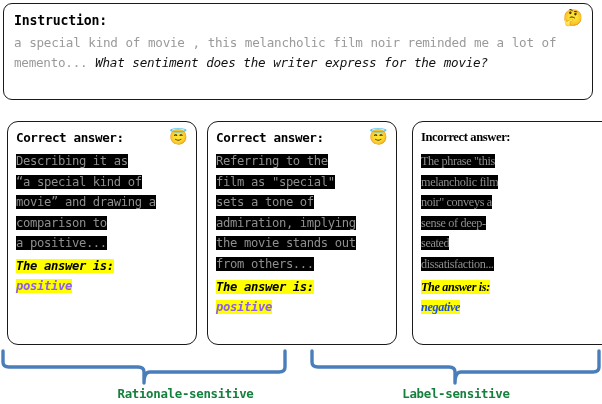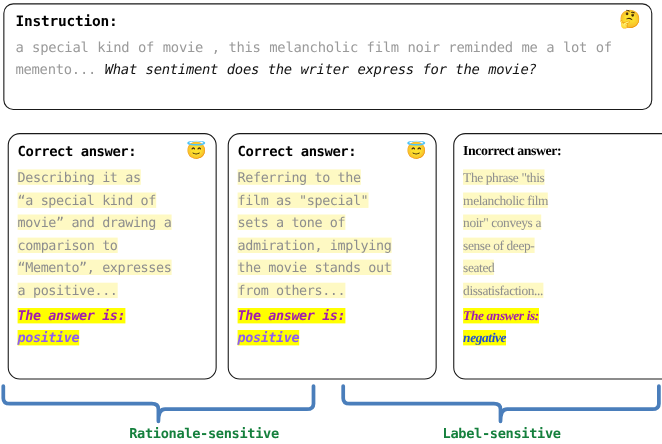--- a/index.html
+++ b/index.html
@@ -92,32 +92,32 @@
   }
 
   .rationale {
     margin-top: 1px;
     font-size: 12.2px;
     line-height: 20.6px;
     letter-spacing: -0.35px;
     color: #8e8e8e;
   }
   .rline { white-space: nowrap; }
-  .rline > span { background: #fef9c3; }
+  .rline > span { background: #000000; }
 
   .answer-label {
     margin-top: 2px;
     font-size: 12.2px;
     line-height: 20px;
     letter-spacing: -0.35px;
     white-space: nowrap;
   }
   .answer-label > span {
     background: #ffff00;
-    color: #a21caf;
+    color: #000000;
     font-weight: bold;
     font-style: italic;
   }
   .answer-value {
     font-size: 12.2px;
     line-height: 20px;
     letter-spacing: -0.35px;
     white-space: nowrap;
   }
   .answer-value > span {
@@ -162,21 +162,20 @@
 <div class="card" id="card-0">
   <div class="card-head">
     <div class="card-title">Correct answer:</div>
     <div class="card-emoji">😇</div>
   </div>
   <div class="rationale">
     <div class="rline"><span>Describing it as</span></div>
     <div class="rline"><span>“a special kind of</span></div>
     <div class="rline"><span>movie” and drawing a</span></div>
     <div class="rline"><span>comparison to</span></div>
-    <div class="rline"><span>“Memento”, expresses</span></div>
     <div class="rline"><span>a positive...</span></div>
   </div>
   <div class="answer-label"><span>The answer is:</span></div>
   <div class="answer-value val-correct"><span>positive</span></div>
 </div>
 
 <div class="card" id="card-1">
   <div class="card-head">
     <div class="card-title">Correct answer:</div>
     <div class="card-emoji">😇</div>

